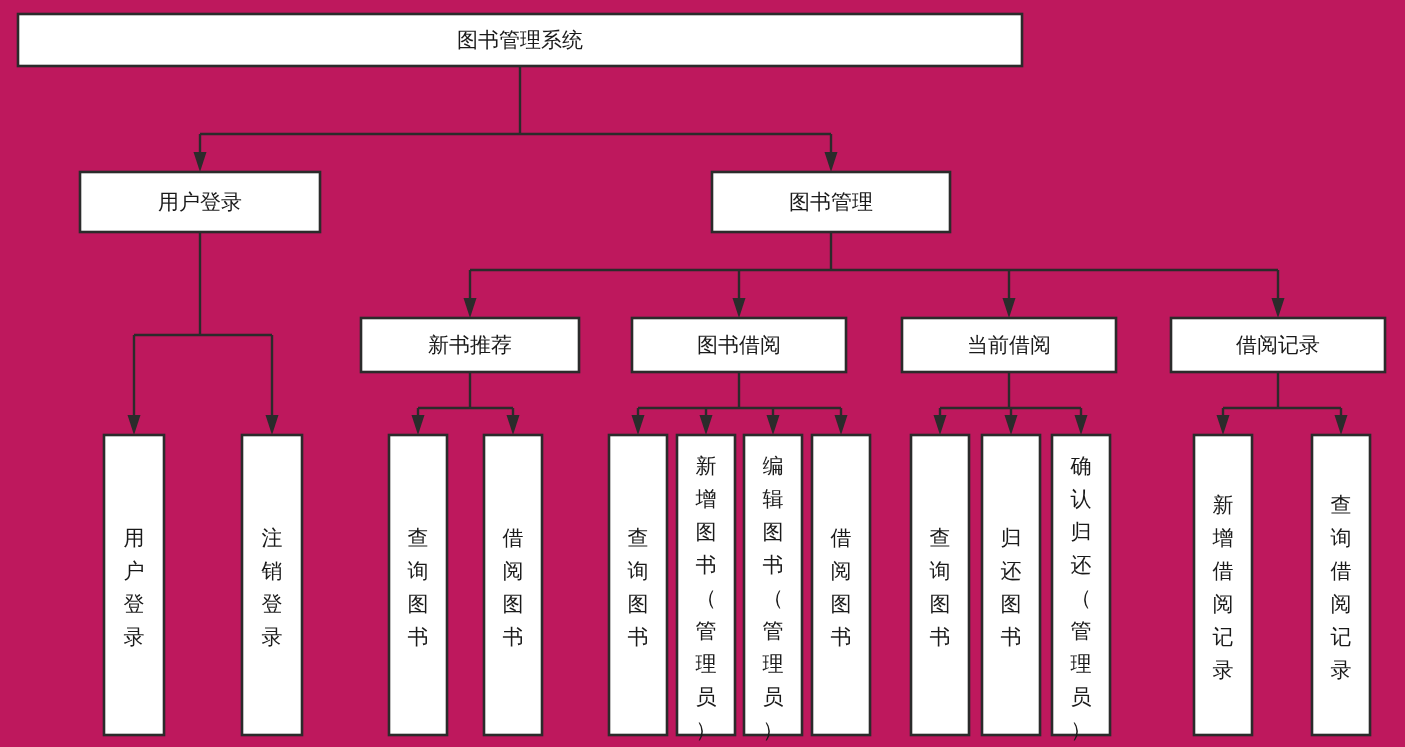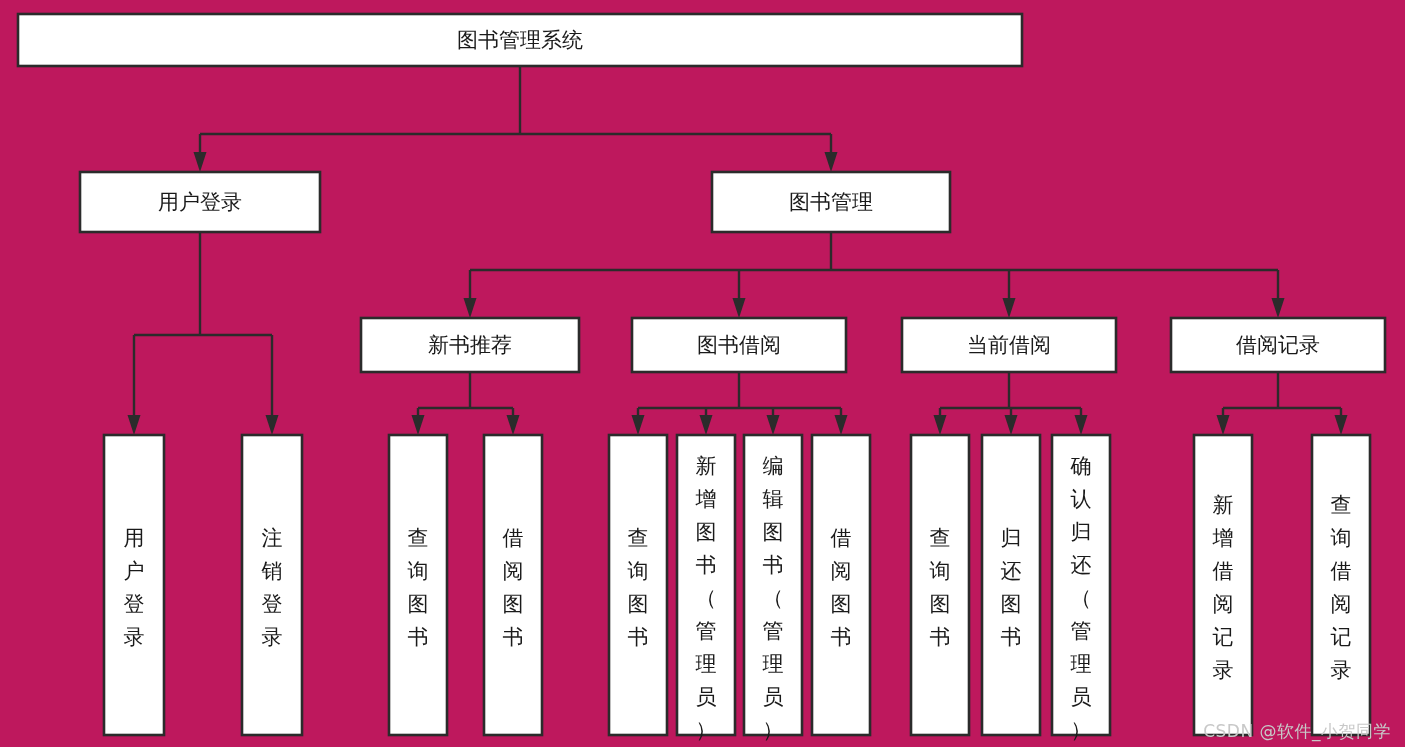--- a/index.html
+++ b/index.html
@@ -220,15 +220,14 @@
           <rect x="1194" y="435" width="58" height="300" class="node-box"></rect>
           <text x="1223" y="0" class="node-label-v"><tspan x="1223" y="511.74">新</tspan><tspan x="1223" y="544.74">增</tspan><tspan x="1223" y="577.74">借</tspan><tspan x="1223" y="610.74">阅</tspan><tspan x="1223" y="643.74">记</tspan><tspan x="1223" y="676.74">录</tspan></text>
         </g>
         <g>
           <rect x="1312" y="435" width="58" height="300" class="node-box"></rect>
           <text x="1341" y="0" class="node-label-v"><tspan x="1341" y="511.74">查</tspan><tspan x="1341" y="544.74">询</tspan><tspan x="1341" y="577.74">借</tspan><tspan x="1341" y="610.74">阅</tspan><tspan x="1341" y="643.74">记</tspan><tspan x="1341" y="676.74">录</tspan></text>
         </g>
       </g>
   </svg>
 
-  <div class="watermark-text">CSDN @软件_小贺同学</div>
 
 </div>
 
 </body></html>

